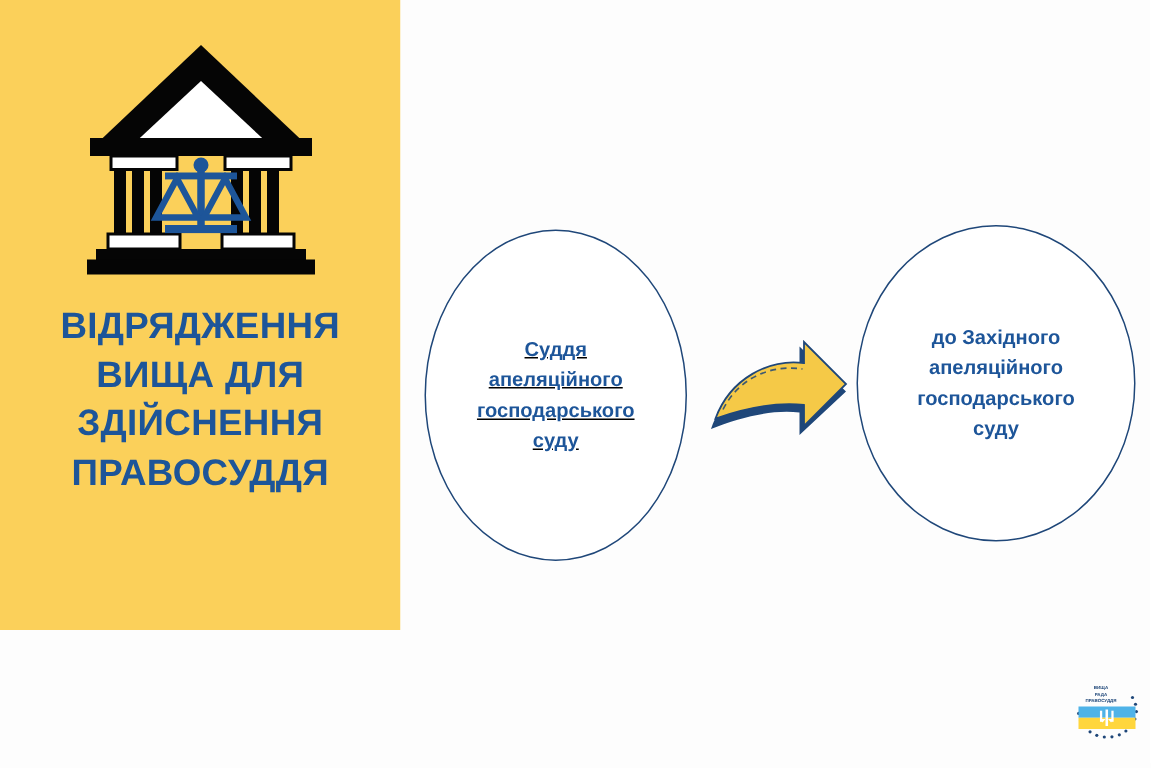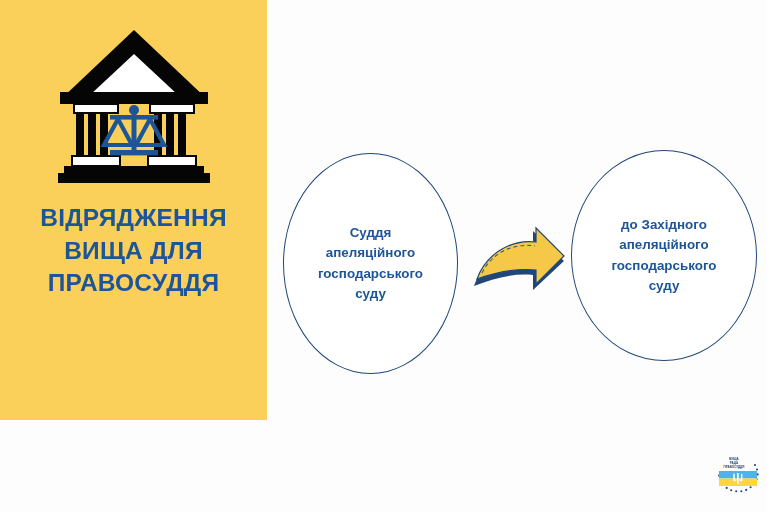--- a/index.html
+++ b/index.html
@@ -58,21 +58,21 @@
   .bubble-text {
     text-align:center;
     color:#1d5599;
     font-weight:bold;
     font-size:13.4px;
     line-height:1.52;
     padding:0 10px;
   }
   .bubble-text .ln { display:block; white-space:nowrap; }
 
-  #bubble-source { left:16px;  top:153px; width:175px; height:221px; }
+  #bubble-source { left:16px;  top:153px; width:175px; height:221px;text-decoration:underline; }
   #bubble-target { left:304px; top:150px; width:186px; height:211px;justify-content:center; }
 
   #arrow-connector {
     position:absolute;
     left:204px; top:222px;
     width:96px; height:84px;
   }
 
   
   #council-logo {
@@ -124,20 +124,21 @@
 
         <path d="M60 93 L74 119 L46 119 Z" fill="none" stroke="#1d5599" stroke-width="4.2"></path>
 
         <path d="M92 93 L106 119 L78 119 Z" fill="none" stroke="#1d5599" stroke-width="4.2"></path>
       </g>
     </svg>
 
     <div id="headline">
       <span class="ln">ВІДРЯДЖЕННЯ</span>
       <span class="ln">ВИЩА ДЛЯ</span>
+      <span class="ln">ЗДІЙСНЕННЯ</span>
       <span class="ln">ПРАВОСУДДЯ</span>
     </div>
   </div>
 
   <div id="right-panel">
 
     <div class="bubble" id="bubble-source">
       <div class="bubble-text">
         <span class="ln">Суддя</span>
         <span class="ln">апеляційного</span>

